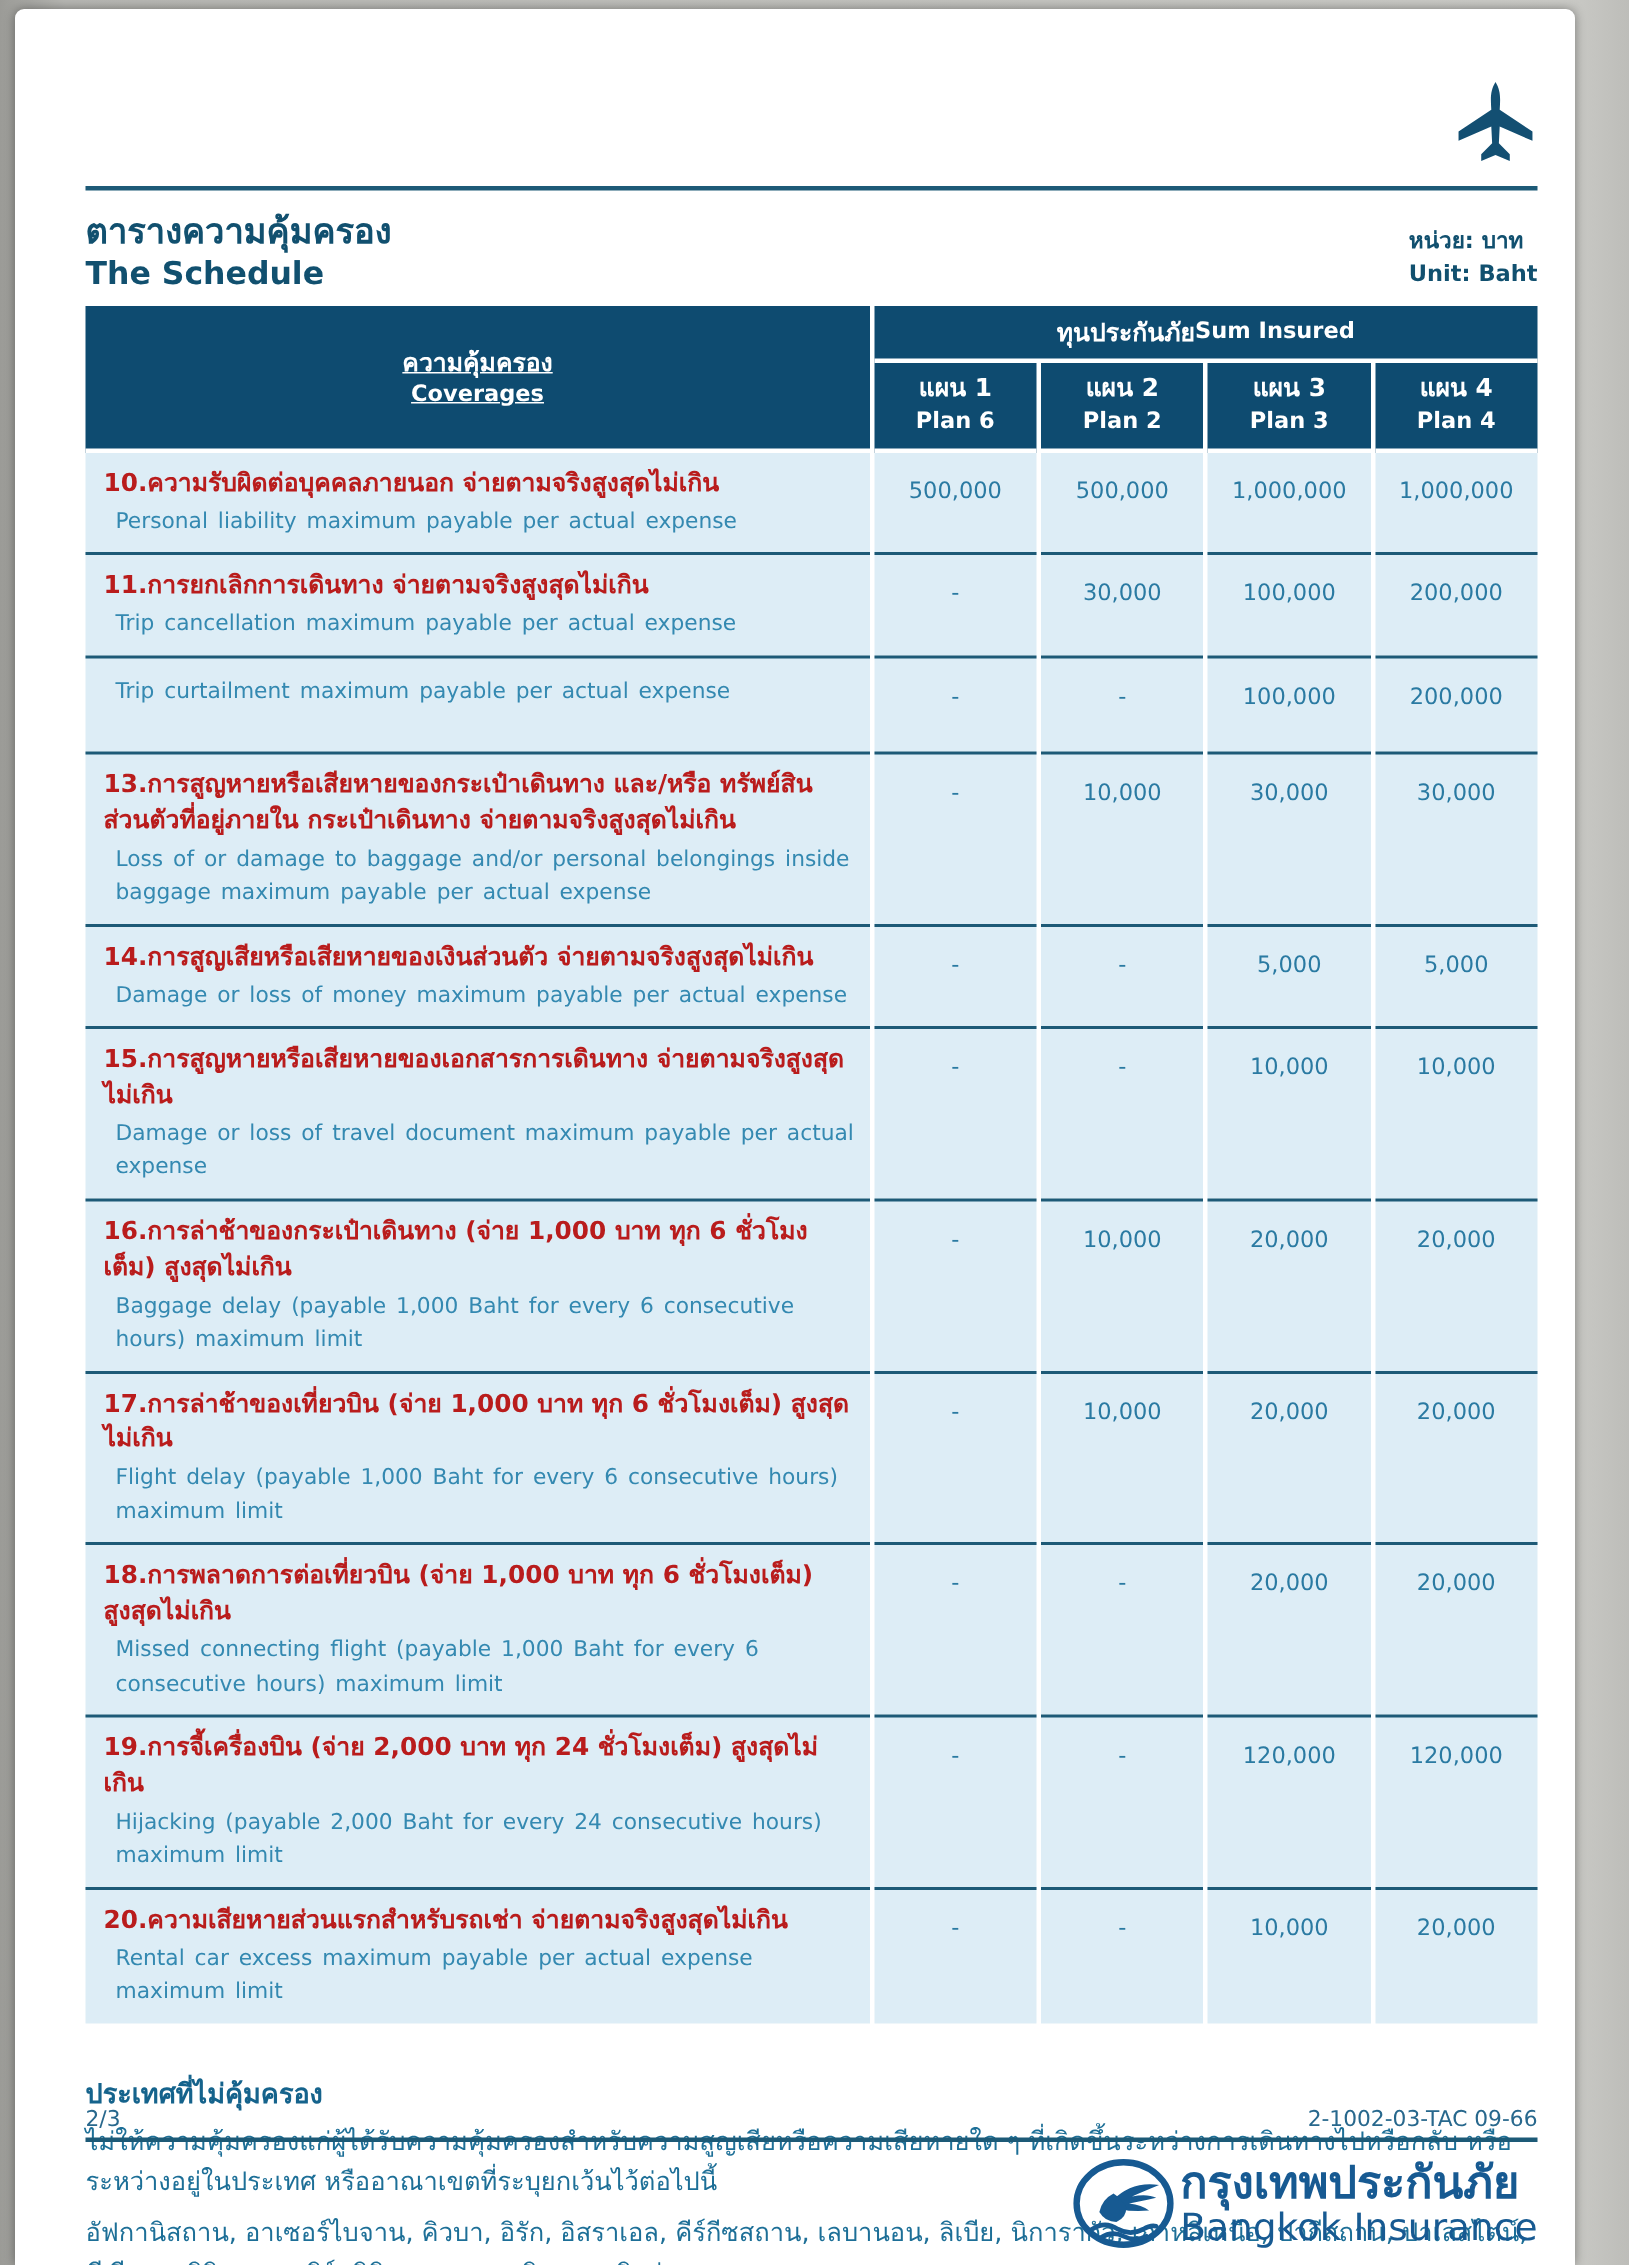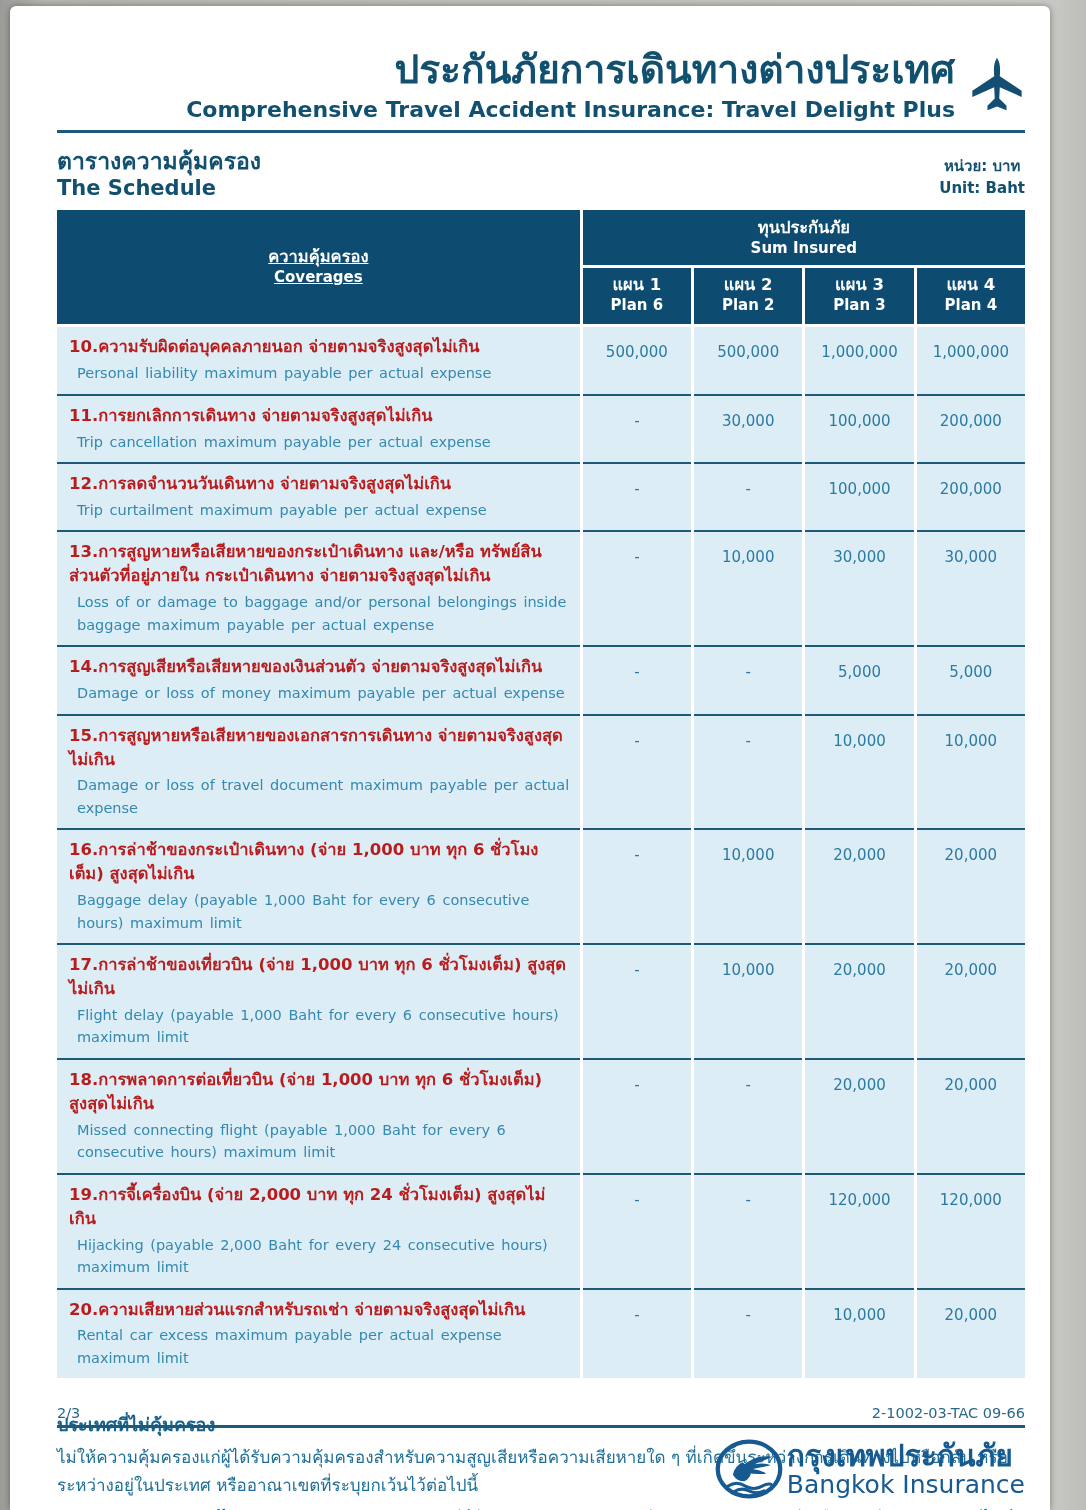--- a/index.html
+++ b/index.html
@@ -23,32 +23,32 @@
   .title-row { display:flex; justify-content:flex-end; align-items:center; gap:14px; }
   .titles { text-align:right; }
   .title-th { font-size:39px; font-weight:700; color:#11506f; line-height:1.25; }
   .title-en { font-size:22px; font-weight:700; color:#11506f; margin-top:2px; }
   .plane { width:56px; height:70px; flex:0 0 auto; }
   .title-rule { height:3px; background:#1d5a77; margin-top:8px; }
   
   .sched-head { display:flex; justify-content:space-between; align-items:flex-end; margin-top:14px; }
   .sh-th { font-size:23px; font-weight:700; color:#11506f; line-height:1.3; }
   .sh-en { font-size:21px; font-weight:700; color:#11506f; line-height:1.1; }
-  .unit { text-align:center; font-weight:700; color:#11506f; font-size:15px; line-height:1.45; }
+  .unit { text-align:left; font-weight:700; color:#11506f; font-size:15px; line-height:1.45; }
   
   .table {
     margin-top:10px; display:grid;
     grid-template-columns:54% 1fr 1fr 1fr 1fr;
     column-gap:3px; background:#fff;
   }
   .hc { background:#0e4b70; color:#ffffff; text-align:center; font-weight:700; border-bottom:3px solid #fff; }
   .hc .l1 { font-size:16.5px; line-height:1.35; }
   .hc .l2 { font-size:15px; line-height:1.3; }
   .hc-cov { grid-row:1/3; display:flex; flex-direction:column; justify-content:center;text-decoration:underline; }
-  .hc-sum { grid-column:2/6; display:flex; flex-direction:column; justify-content:center; padding:7px 4px 6px; }
+  .hc-sum { grid-column:2/6; display:flex; justify-content:center; padding:7px 4px 6px; }
   .hc-plan { padding:6px 0 9px; }
   .trow { display:contents; }
   .cov { background:#ddedf6; padding:8px 10px 9px 12px; min-height:45px; }
   .val { background:#ddedf6; text-align:center; padding-top:16px; font-size:15px; color:#2a7aa2; }
   .sep { border-top:2px solid #1d5a77; }
   .cov-th { font-size:16.5px; font-weight:700; color:#b91c1c; line-height:1.45; }
   .cov-en { font-size:14.5px; color:#3489b1; line-height:1.55; margin:3px 0 0 8px; word-spacing:2px; }
   
   .exclusions { margin-top:32px; }
   .ex-head { font-size:18px; font-weight:700; color:#15638c; margin:0 0 5px; }
@@ -65,24 +65,20 @@
   .logo-en { font-size:25px; font-weight:400; line-height:1.1; }
 </style>
 </head>
 <body>
 
 <div class="scan">
   <div class="page">
 
     <header class="doc-header">
       <div class="title-row">
-        <div class="titles">
-          <div class="title-th">ประกันภัยการเดินทางต่างประเทศ</div>
-          <div class="title-en">Comprehensive Travel Accident Insurance: Travel Delight Plus</div>
-        </div>
         <span class="plane">
           <svg viewBox="0 0 100 100" width="56" height="70" aria-hidden="true">
             <path d="M50 3 C56 13 56 21 55 36 L94 62 L94 73 L55 56 L54 76 L67 89 L67 97 L50 90 L33 97 L33 89 L46 76 L45 56 L6 73 L6 62 L45 36 C44 21 44 13 50 3 Z" fill="#134f72"></path>
           </svg>
         </span>
       </div>
       <div class="title-rule"></div>
     </header>
 
     <section class="sched-head">
@@ -124,21 +120,20 @@
 
     <div class="trow"><div class="cov">
             <div class="cov-th">10.ความรับผิดต่อบุคคลภายนอก จ่ายตามจริงสูงสุดไม่เกิน</div>
             <div class="cov-en">Personal liability maximum payable per actual expense</div>
           </div><div class="val">500,000</div><div class="val">500,000</div><div class="val">1,000,000</div><div class="val">1,000,000</div></div>
         <div class="trow"><div class="cov sep">
             <div class="cov-th">11.การยกเลิกการเดินทาง จ่ายตามจริงสูงสุดไม่เกิน</div>
             <div class="cov-en">Trip cancellation maximum payable per actual expense</div>
           </div><div class="val sep">-</div><div class="val sep">30,000</div><div class="val sep">100,000</div><div class="val sep">200,000</div></div>
         <div class="trow"><div class="cov sep">
-            <div class="cov-th">12.การลดจำนวนวันเดินทาง จ่ายตามจริงสูงสุดไม่เกิน</div>
             <div class="cov-en">Trip curtailment maximum payable per actual expense</div>
           </div><div class="val sep">-</div><div class="val sep">-</div><div class="val sep">100,000</div><div class="val sep">200,000</div></div>
         <div class="trow"><div class="cov sep">
             <div class="cov-th">13.การสูญหายหรือเสียหายของกระเป๋าเดินทาง และ/หรือ ทรัพย์สินส่วนตัวที่อยู่ภายใน กระเป๋าเดินทาง จ่ายตามจริงสูงสุดไม่เกิน</div>
             <div class="cov-en">Loss of or damage to baggage and/or personal belongings inside baggage maximum payable per actual expense</div>
           </div><div class="val sep">-</div><div class="val sep">10,000</div><div class="val sep">30,000</div><div class="val sep">30,000</div></div>
         <div class="trow"><div class="cov sep">
             <div class="cov-th">14.การสูญเสียหรือเสียหายของเงินส่วนตัว จ่ายตามจริงสูงสุดไม่เกิน</div>
             <div class="cov-en">Damage or loss of money maximum payable per actual expense</div>
           </div><div class="val sep">-</div><div class="val sep">-</div><div class="val sep">5,000</div><div class="val sep">5,000</div></div>

